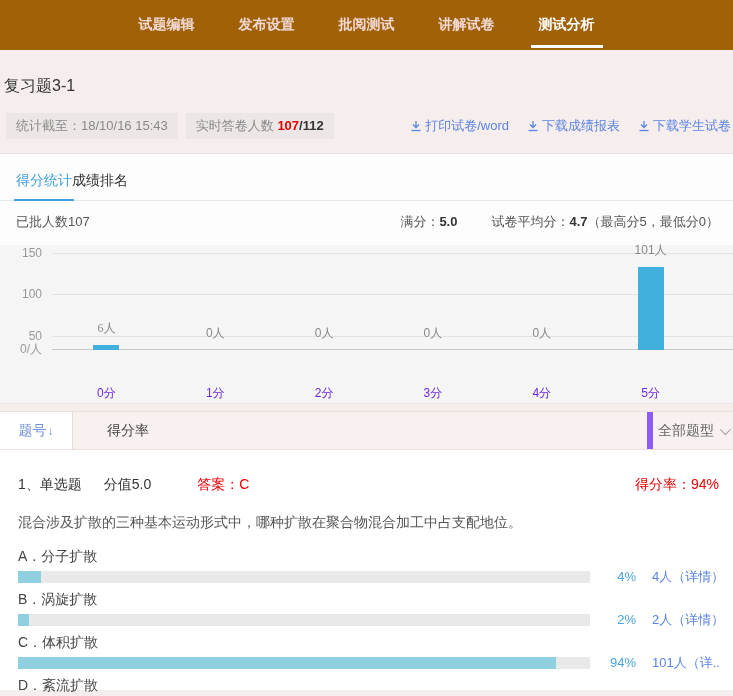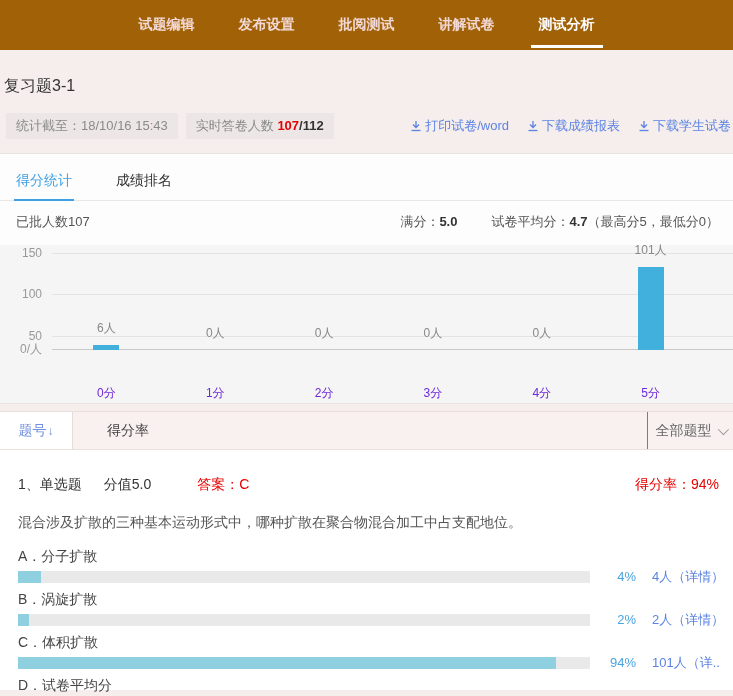--- a/index.html
+++ b/index.html
@@ -18,21 +18,21 @@
   .statsrow { display:flex; align-items:center; margin:16px 0 14px 4px; }
   .statbox { background:#ece7e6; color:#8a8a8a; font-size:13px; padding:4px 10px; margin-right:8px; }
   .statbox .red { color:#e60000; font-weight:bold; }
   .statbox .total { color:#333; font-weight:bold; }
   .dl-links { margin-left:auto; display:flex; gap:18px; padding-right:2px; }
   .dl-link { color:#5b83e3; font-size:13px; display:flex; align-items:center; gap:3px; cursor:pointer; white-space:nowrap; }
   .dl-icon { width:12px; height:12px; flex:0 0 auto; }
 
   
   .card { background:#fdfdfd; border-top:1px solid #e9e2e0; border-bottom:1px solid #e9e2e0; }
-  .subtabs { display:flex; gap:44px; padding:18px 0 0 16px; border-bottom:1px solid #e7e7e7; }
+  .subtabs { display:flex; padding:18px 0 0 16px; border-bottom:1px solid #e7e7e7; }
   .subtab { font-size:14px; color:#333; padding-bottom:10px; position:relative; cursor:pointer; }
   .subtab.active { color:#41a0e3; }
   .subtab.active::after { content:""; position:absolute; left:-2px; right:-2px; bottom:-1px; height:2px; background:#41a0e3; }
   .summaryrow { display:flex; align-items:center; padding:12px 14px 10px 16px; font-size:13px; color:#555; }
   .summaryrow .right { margin-left:auto; display:flex; gap:34px; }
   .summaryrow b { color:#333; }
 
   
   .chart { position:relative; height:158px; background:#f5f5f6; margin-top:4px; }
   .plot { position:absolute; left:52px; right:0; top:8px; height:97px; }
@@ -44,21 +44,21 @@
   .bar { position:absolute; left:50%; transform:translateX(-50%); bottom:0; width:26px; background:#41b0dd; }
   .barval { position:absolute; left:50%; transform:translateX(-50%); font-size:12px; color:#888; white-space:nowrap; }
   .xlabels { position:absolute; left:52px; right:28px; top:140px; display:flex; }
   .xlabel { flex:1; text-align:center; font-size:12px; color:#6d28d9; }
 
   
   .filterrow { margin-top:7px; background:#f8f1f0; border-top:1px solid #eadfdd; border-bottom:1px solid #eadfdd; height:39px; display:flex; align-items:stretch; font-size:14px;gap:16px; }
   .sortcell { width:73px; background:#fff; border-right:1px solid #e6dcda; display:flex; align-items:center; justify-content:center; color:#6f8fe0; cursor:pointer; }
   .sortcell .arrow { font-size:12px; margin-left:1px; }
   .ratecell { display:flex; align-items:center; padding-left:18px; color:#444; }
-  .typecell { margin-left:auto; width:86px; border-left:1px solid #8b5cf6; display:flex; align-items:center; justify-content:center; gap:6px; color:#666; cursor:pointer; }
+  .typecell { margin-left:auto; width:86px; border-left:6px solid #8b5cf6; display:flex; align-items:center; justify-content:center; gap:6px; color:#666; cursor:pointer; }
   .chev { width:8px; height:8px; border-right:1px solid #9a9a9a; border-bottom:1px solid #9a9a9a; transform:rotate(45deg) translateY(-2px); }
 
   
   .qarea { background:#fff; padding:26px 14px 0 18px; height:240px; }
   .qhead { display:flex; font-size:14px; color:#333; }
   .qhead .seg { margin-right:22px; }
   .qhead .answer { color:#ea0000; margin-left:24px; }
   .qhead .qrate { margin-left:auto; color:#ea0000; }
   .qtext { font-size:14px; color:#555; margin-top:20px; }
   .opts { margin-top:16px; }
@@ -136,21 +136,21 @@
           <span class="ytick">100</span>
         </div>
       <div class="gridline" style="top:83px">
           <span class="ytick">50</span>
         </div>
       <div class="baseline">
           <span class="ytick">0/人</span>
         </div>
       <div class="cols">
         <div class="col">
-            <span class="barval" style="bottom: 13px;">6人</span>
+            <span class="barval" style="bottom: 13px; font-family: Liberation Serif, serif;">6人</span>
             <div class="bar" style="height: 5px; background: rgb(65, 176, 221);"></div>
           </div>
         <div class="col">
             <span class="barval" style="bottom: 8px;">0人</span>
           </div>
         <div class="col">
             <span class="barval" style="bottom: 8px;">0人</span>
           </div>
         <div class="col">
             <span class="barval" style="bottom: 8px;">0人</span>
@@ -221,17 +221,17 @@
       <div class="optlabel">C．体积扩散</div>
       <div class="optbarrow">
         <div class="track">
             <div class="fill" style="width: 94%;"></div>
           </div>
         <span class="pct">94%</span>
         <span class="detail">101人（详...</span>
       </div>
     </div>
     <div class="opt">
-      <div class="optlabel">D．试卷平均分</div>
+      <div class="optlabel">D．紊流扩散</div>
 
     </div>
   </div>
 </div>
 
 </body></html>

